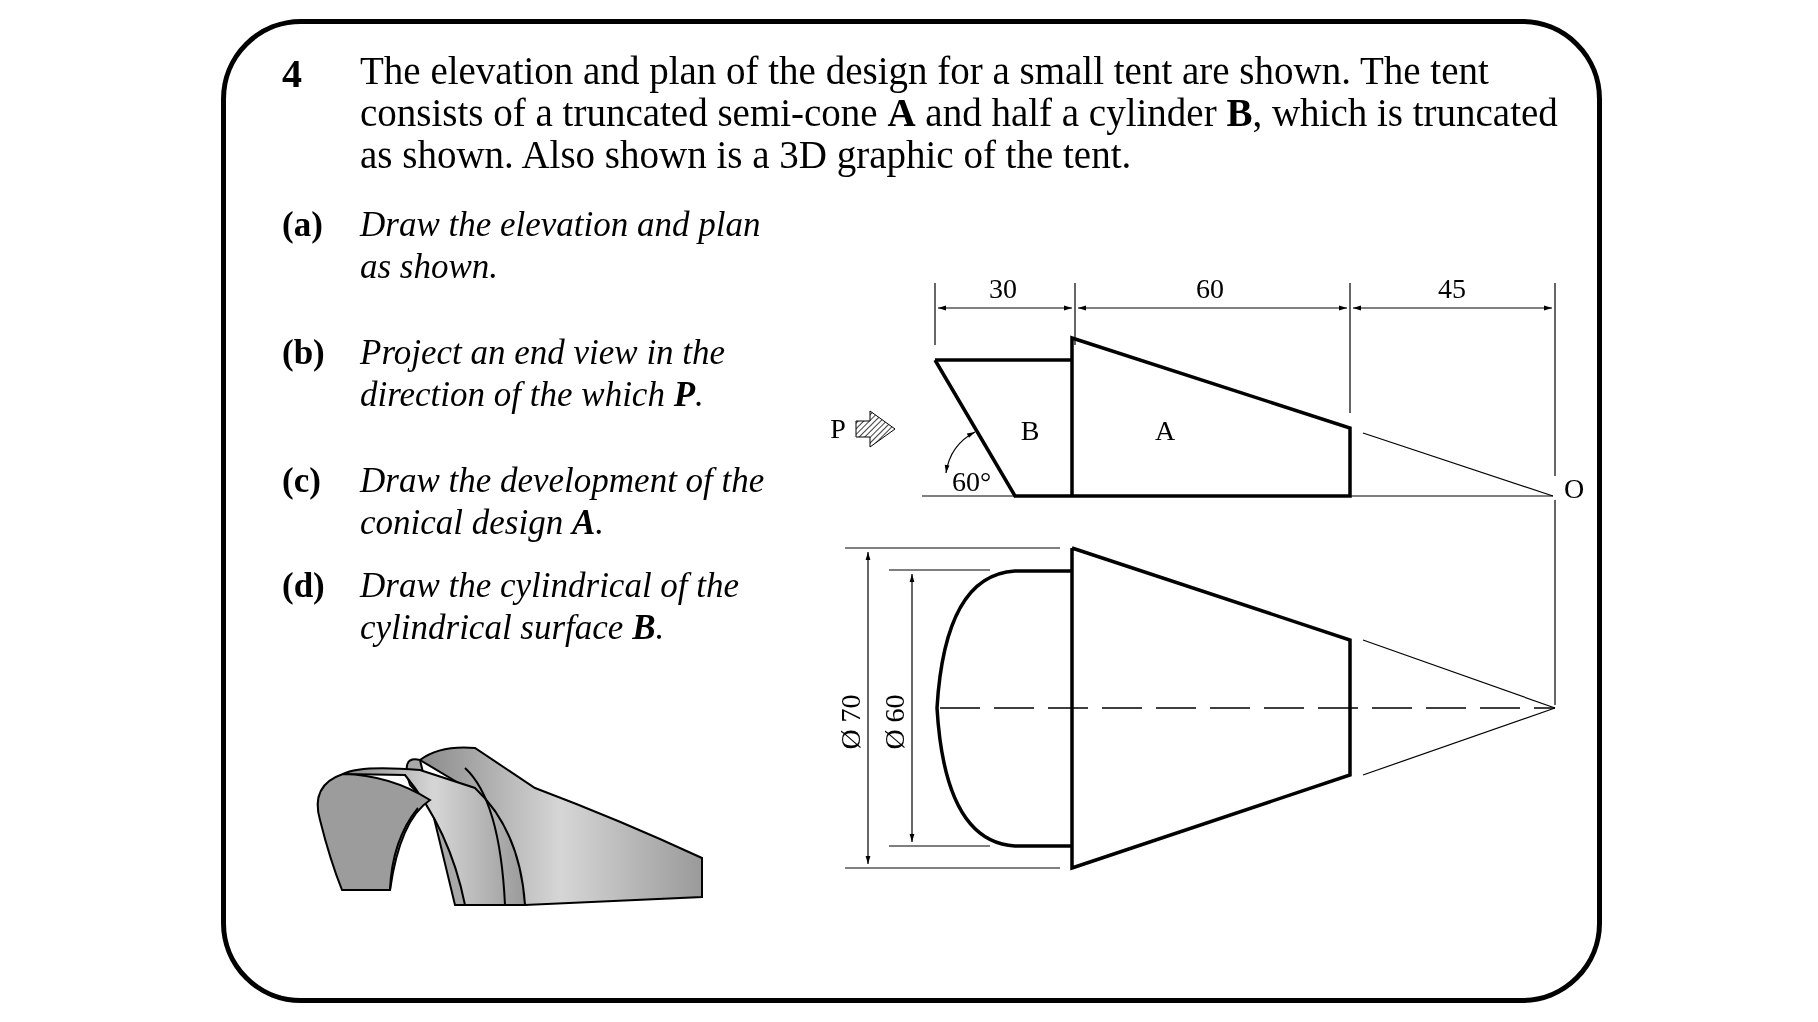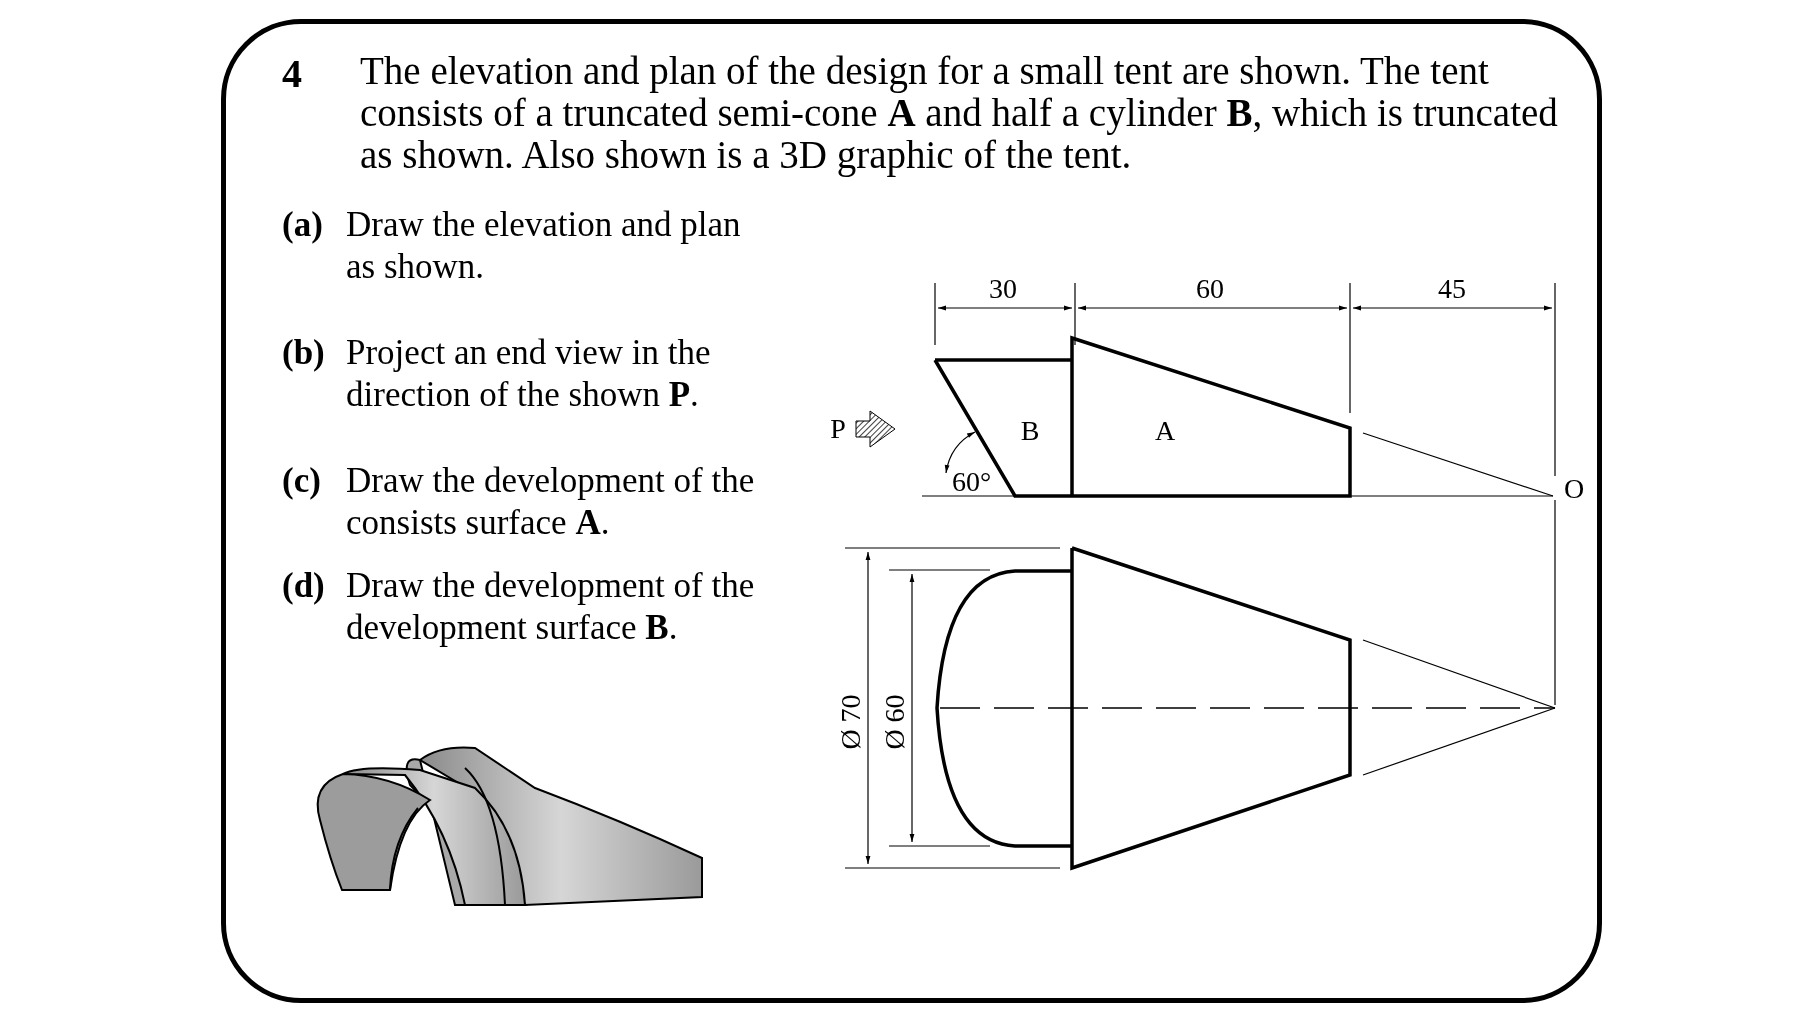--- a/index.html
+++ b/index.html
@@ -4,49 +4,49 @@
 <style>
   html, body { margin:0; padding:0; background:#ffffff; }
   body { width:1818px; height:1022px; position:relative; overflow:hidden;
          font-family:"Liberation Serif","DejaVu Serif",serif; color:#000; }
   .frame { position:absolute; left:221px; top:19px; width:1381px; height:984px;
            border:5px solid #000; border-radius:80px; box-sizing:border-box; }
   .qnum { position:absolute; left:282px; top:50px; font-size:40px; font-weight:bold; }
   .intro { position:absolute; left:360px; top:50px; width:1220px; font-size:39px; line-height:42px; }
   .part { position:absolute; left:282px; font-size:35px; line-height:42px; }
   .part .lbl { position:absolute; left:0; font-weight:bold; }
-  .part .txt { position:absolute; left:64px; width:470px; }
+  .part .txt { position:absolute; left:78px; width:470px;font-style:italic; }
   b { font-weight:bold; }
   svg { position:absolute; left:0; top:0; }
   .dimtxt { font-family:"Liberation Serif","DejaVu Serif",serif; font-size:28px; }
 </style>
 </head>
 <body>
 
 <div class="frame"></div>
 
 <div class="qnum">4</div>
 
 <div class="intro"><span>The elevation and plan of the design for a small tent are shown.  The tent consists of a truncated semi-cone </span><b>A</b><span> and half a cylinder </span><b>B</b><span>, which is truncated as shown.  Also shown is a 3D graphic of the tent.</span></div>
 
 <div class="part" style="top:204px;">
   <span class="lbl">(a)</span>
   <span class="txt" style="width:430px;">Draw the elevation and plan as shown.</span>
 </div>
 <div class="part" style="top:332px;">
   <span class="lbl">(b)</span>
-  <span class="txt" style="width:420px;"><span>Project an end view in the direction of the shown </span><b>P</b><span>.</span></span>
+  <span class="txt" style="width:420px;"><span>Project an end view in the direction of the which </span><b>P</b><span>.</span></span>
 </div>
 <div class="part" style="top:460px;">
   <span class="lbl">(c)</span>
-  <span class="txt"><span>Draw the development of the consists surface </span><b>A</b><span>.</span></span>
+  <span class="txt"><span>Draw the development of the conical design </span><b>A</b><span>.</span></span>
 </div>
 <div class="part" style="top:565px;">
   <span class="lbl">(d)</span>
-  <span class="txt"><span>Draw the development of the development surface </span><b>B</b><span>.</span></span>
+  <span class="txt"><span>Draw the cylindrical of the cylindrical surface </span><b>B</b><span>.</span></span>
 </div>
 
 <svg width="1818" height="1022">
   <defs>
     <marker id="ar" viewBox="0 0 10 10" refX="10" refY="5" markerWidth="16" markerHeight="8" orient="auto-start-reverse" markerUnits="userSpaceOnUse">
       <path d="M0,2 L10,5 L0,8 z" fill="#000"></path>
     </marker>
     <linearGradient id="g1" x1="0" y1="0" x2="1" y2="0">
       <stop offset="0" stop-color="#8a8a8a"></stop>
         <stop offset="0.5" stop-color="#d6d6d6"></stop>

